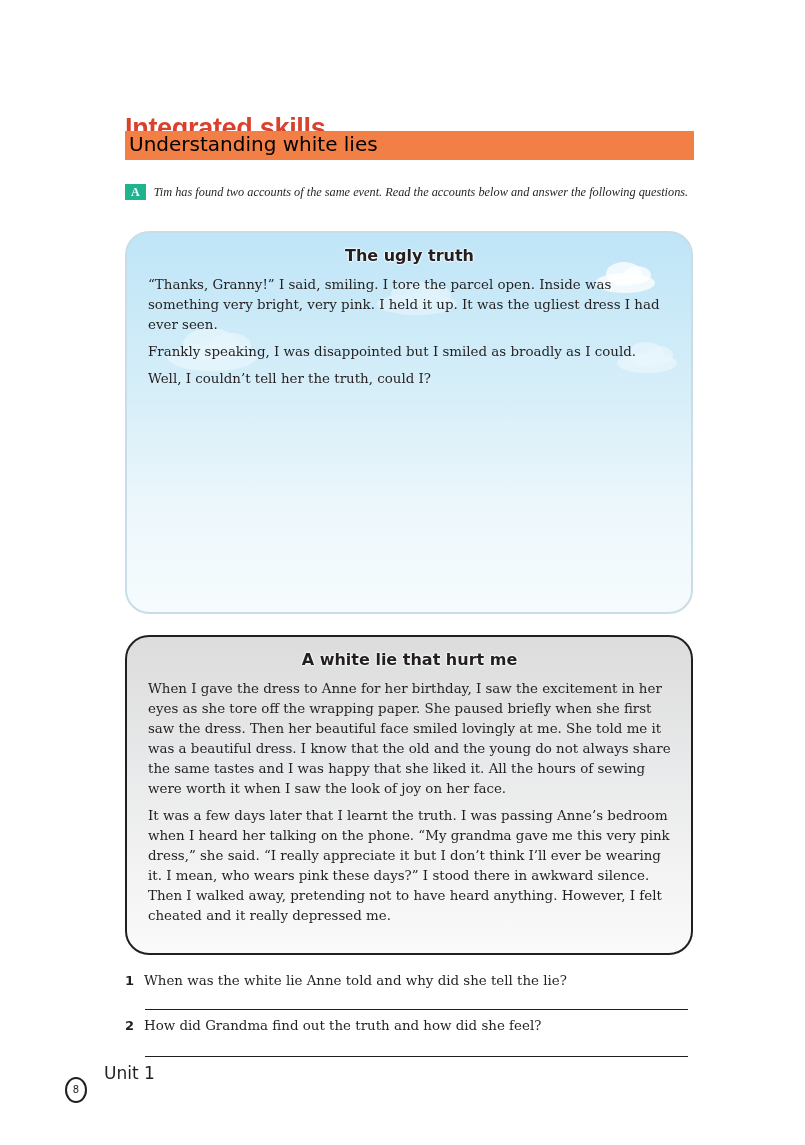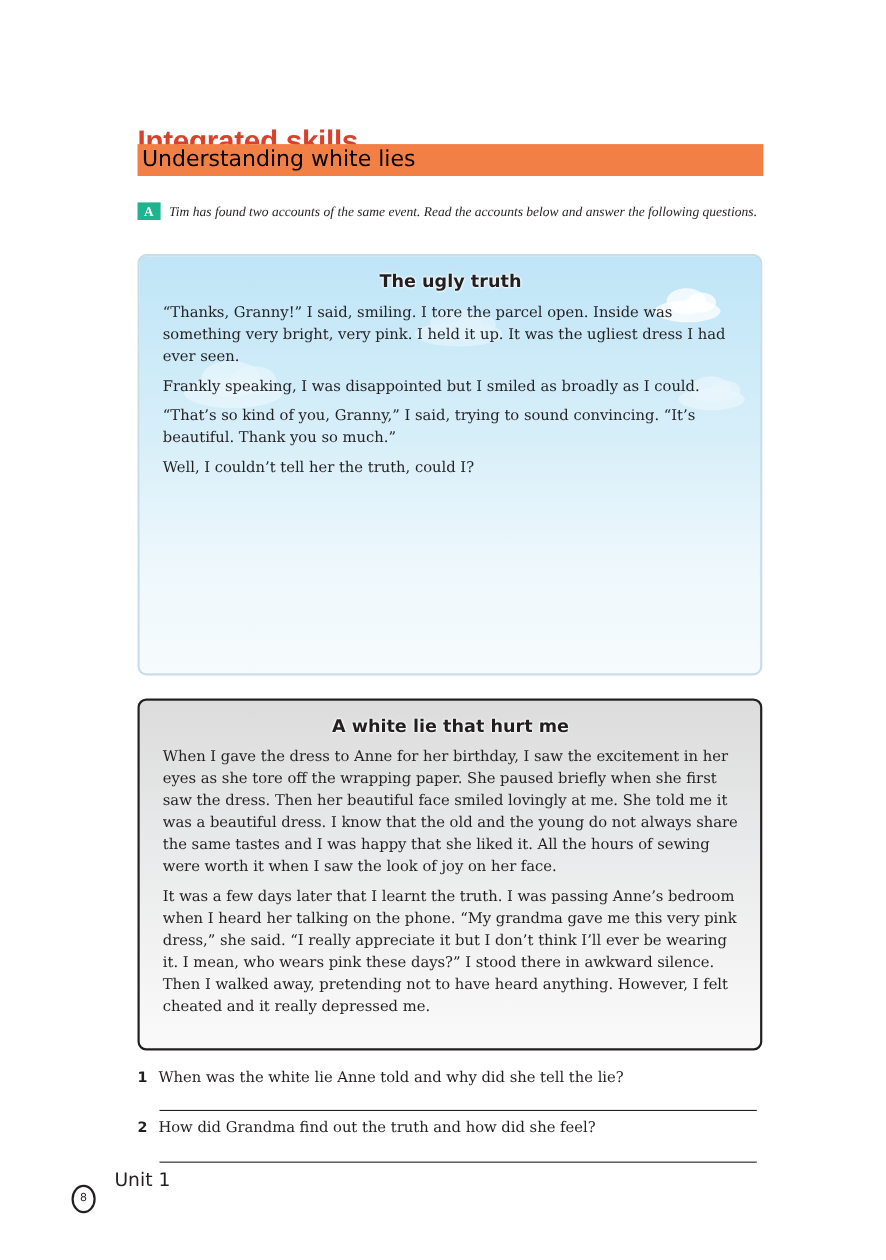--- a/index.html
+++ b/index.html
@@ -24,21 +24,21 @@
     position: absolute; left: 125px; top: 181px; width: 572px;
     font-family: Liberation Serif, serif; font-style: italic; font-size: 12.3px; line-height: 22px;
     color: #231f20;
   }
   .task-badge {
     display: inline-block; background: #1fb48f; color: #fff; font-style: normal; font-weight: bold;
     font-size: 12px; padding: 0 6px; line-height: 16px; margin-right: 8px; height: 16px;
   }
   .story {
     position: absolute; left: 125px; width: 568px; box-sizing: border-box;
-    border-radius: 8px; padding: 10px 20px 12px 21px;
+    border-radius: 24px; padding: 10px 20px 12px 21px;
     font-size: 13.4px; line-height: 20px;
   }
   .story p { margin: 0 0 7px 0; }
   .story-1 {
     top: 231px; height: 383px;
     border: 2px solid #c9dde8;
     background: linear-gradient(to bottom, #bfe5f7 0%, #d8eff9 45%, #eef8fc 75%, #f6fbfd 100%);
   }
   .story-2 {
     top: 635px; height: 320px;
@@ -93,21 +93,20 @@
 
 <div class="story story-1">
   <div class="cloud" style="left:468px; top:40px; width:60px; height:20px;"></div>
   <div class="cloud" style="left:40px; top:110px; width:90px; height:28px; opacity:0.5;"></div>
   <div class="cloud" style="left:250px; top:60px; width:80px; height:22px; opacity:0.45;"></div>
   <div class="cloud" style="left:490px; top:120px; width:60px; height:20px; opacity:0.5;"></div>
   <div class="story-content">
     <h2>The ugly truth</h2>
     <p>“Thanks, Granny!” I said, smiling. I tore the parcel open. Inside was something very bright, very pink. I held it up. It was the ugliest dress I had ever seen.</p>
     <p>Frankly speaking, I was disappointed but I smiled as broadly as I could.</p>
-    <p>“That’s so kind of you, Granny,” I said, trying to sound convincing. “It’s beautiful. Thank you so much.”</p>
     <p>Well, I couldn’t tell her the truth, could I?</p>
   </div>
 </div>
 
 <div class="story story-2">
   <div class="story-content">
     <h2>A white lie that hurt me</h2>
     <p>When I gave the dress to Anne for her birthday, I saw the excitement in her eyes as she tore off the wrapping paper. She paused briefly when she first saw the dress. Then her beautiful face smiled lovingly at me. She told me it was a beautiful dress. I know that the old and the young do not always share the same tastes and I was happy that she liked it. All the hours of sewing were worth it when I saw the look of joy on her face.</p>
     <p>It was a few days later that I learnt the truth. I was passing Anne’s bedroom when I heard her talking on the phone. “My grandma gave me this very pink dress,” she said. “I really appreciate it but I don’t think I’ll ever be wearing it. I mean, who wears pink these days?” I stood there in awkward silence. Then I walked away, pretending not to have heard anything. However, I felt cheated and it really depressed me.</p>
   </div>

